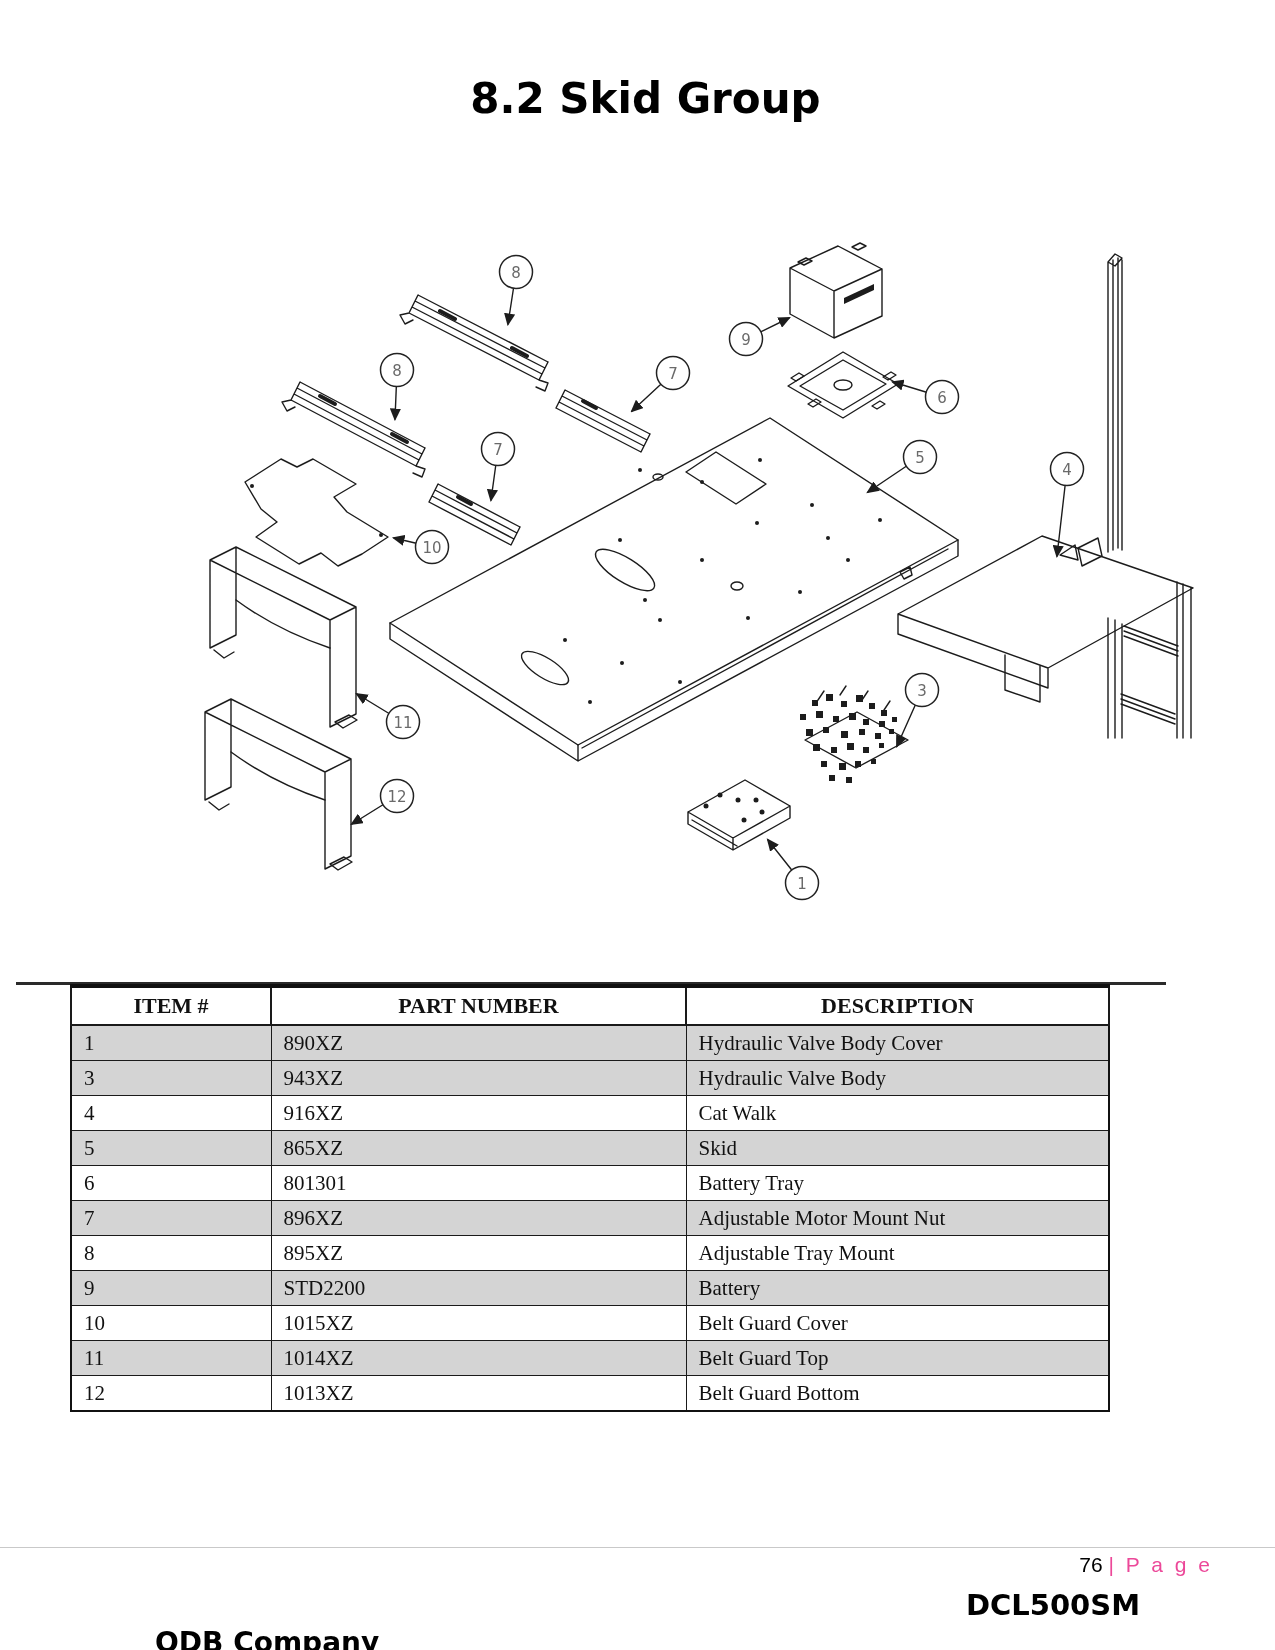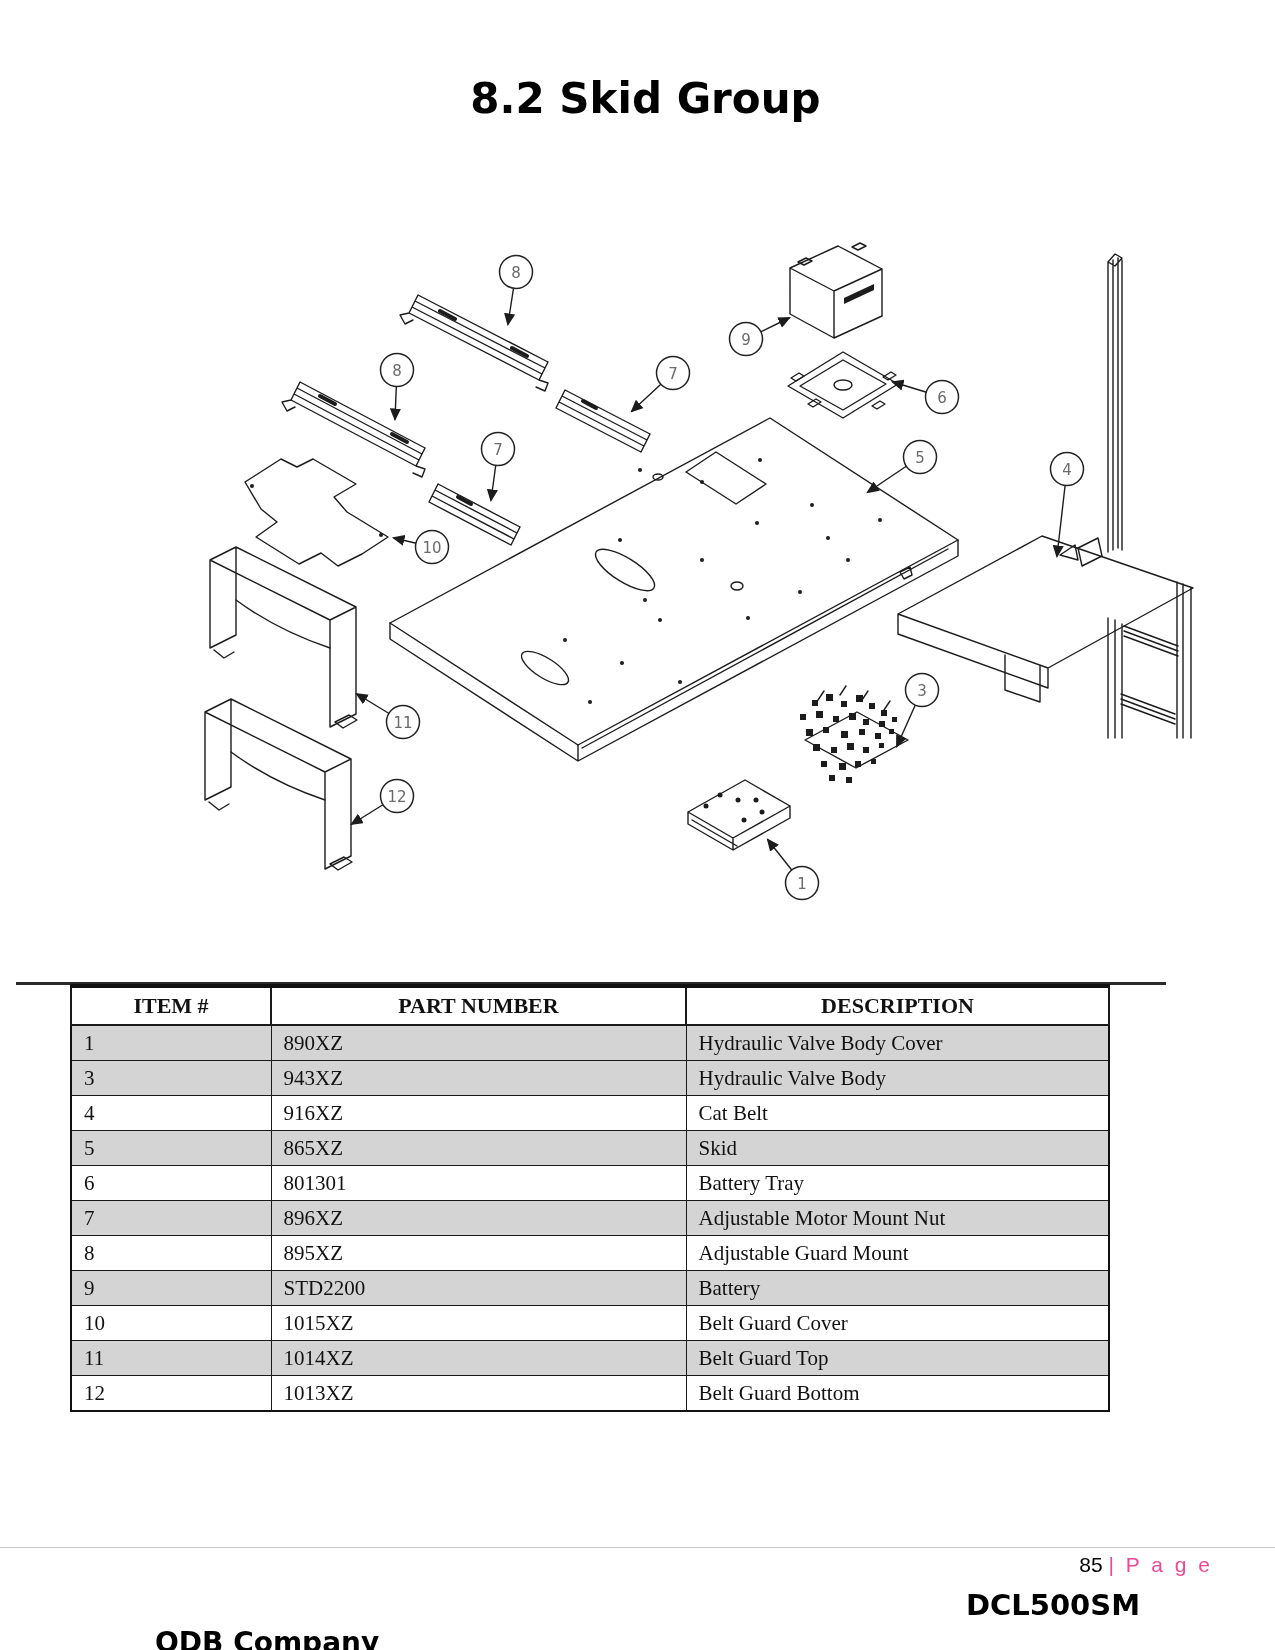--- a/index.html
+++ b/index.html
@@ -276,41 +276,41 @@
           <td>Hydraulic Valve Body Cover</td>
         </tr>
         <tr class="shaded">
           <td>3</td>
           <td>943XZ</td>
           <td>Hydraulic Valve Body</td>
         </tr>
         <tr>
           <td>4</td>
           <td>916XZ</td>
-          <td>Cat Belt</td>
+          <td>Cat Walk</td>
         </tr>
         <tr class="shaded">
           <td>5</td>
           <td>865XZ</td>
           <td>Skid</td>
         </tr>
         <tr>
           <td>6</td>
           <td>801301</td>
           <td>Battery Tray</td>
         </tr>
         <tr class="shaded">
           <td>7</td>
           <td>896XZ</td>
           <td>Adjustable Motor Mount Nut</td>
         </tr>
         <tr>
           <td>8</td>
           <td>895XZ</td>
-          <td>Adjustable Guard Mount</td>
+          <td>Adjustable Tray Mount</td>
         </tr>
         <tr class="shaded">
           <td>9</td>
           <td>STD2200</td>
           <td>Battery</td>
         </tr>
         <tr>
           <td>10</td>
           <td>1015XZ</td>
           <td>Belt Guard Cover</td>
@@ -323,18 +323,18 @@
         <tr>
           <td>12</td>
           <td>1013XZ</td>
           <td>Belt Guard Bottom</td>
         </tr>
       </tbody>
   </table>
 
   <div class="footer-rule"></div>
   <div class="page-num">
-    <span>85</span>
+    <span>76</span>
     <span class="suffix">| P a g e</span>
   </div>
   <div class="footer-left">ODB Company</div>
   <div class="footer-right">DCL500SM</div>
 </div>
 
 </body></html>

